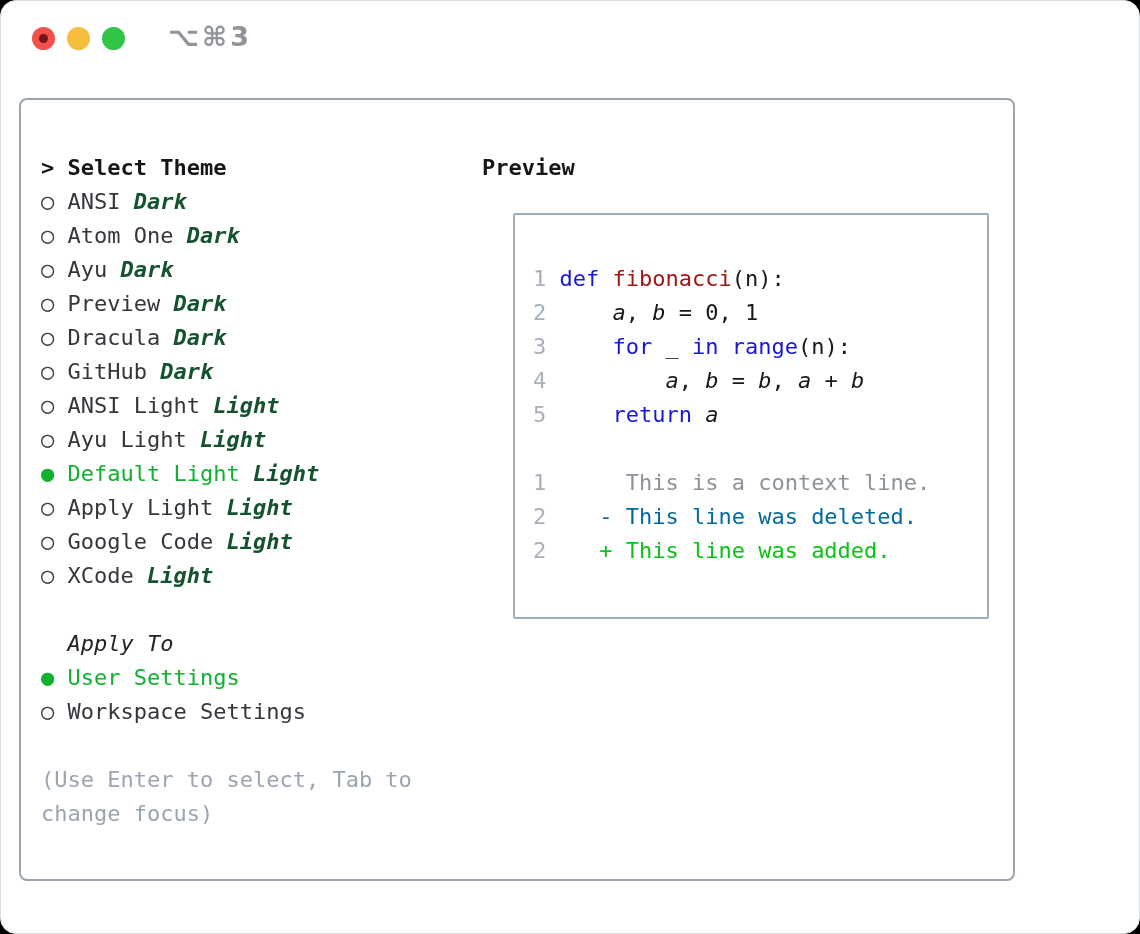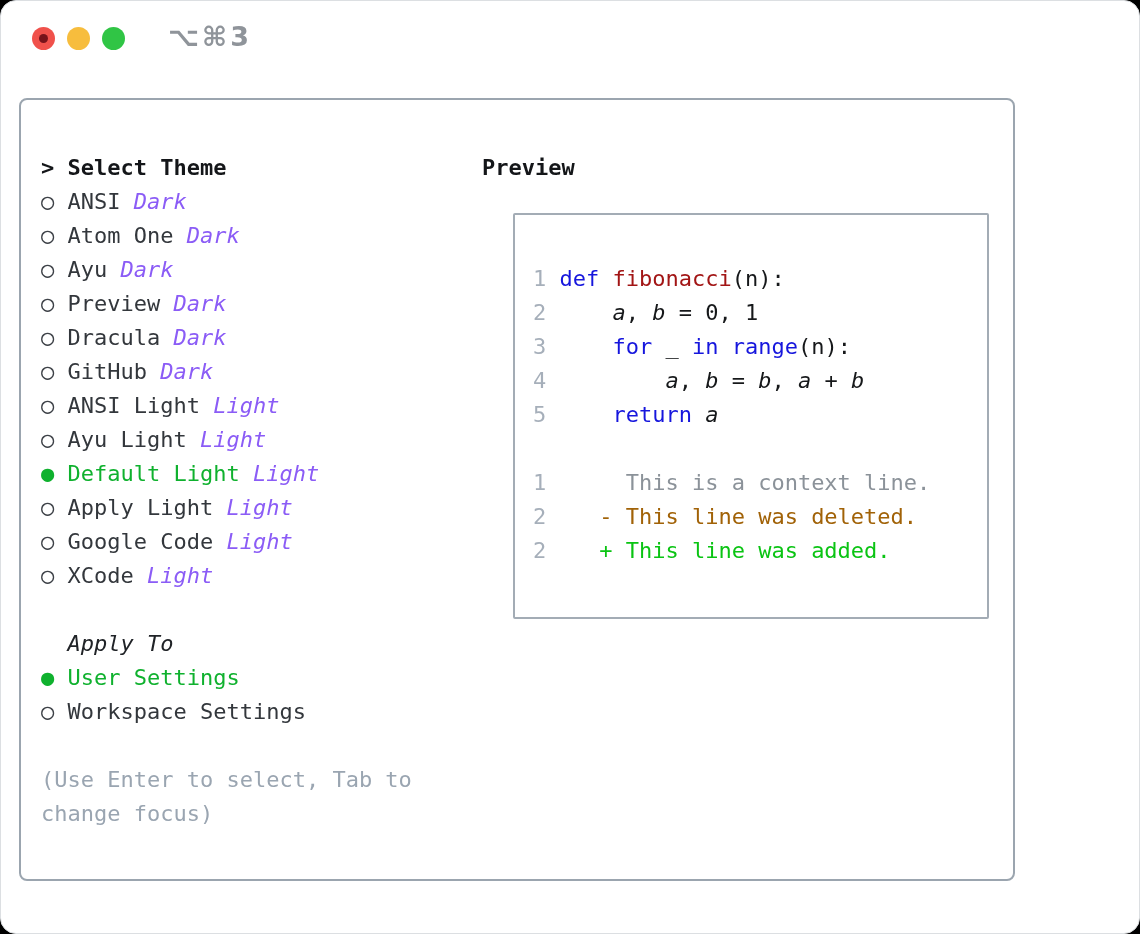--- a/index.html
+++ b/index.html
@@ -10,37 +10,37 @@
   .tl-yellow{left:66px;background:#f7bd3d;}
   .tl-green{left:101px;background:#30c545;}
   .win-title{position:absolute;left:167px;top:20px;font-family:"DejaVu Sans",sans-serif;font-weight:bold;font-size:27px;color:#8f949a;letter-spacing:3px;}
   .panel{position:absolute;left:18px;top:97px;width:992px;height:779px;border:2px solid #9ba5af;border-radius:8px;}
   .mono{font-family:"DejaVu Sans Mono","Liberation Mono",monospace;font-size:22px;line-height:34px;}
   .row{white-space:pre;}
   .pfx{display:inline-block;width:2ch;color:#3d4147;}
   .pointer{color:#141619;font-weight:bold;}
   .hdr{color:#141619;font-weight:bold;text-align:right;}
   .nm{color:#33373c;margin-top:43px;}
-  .sfx{color:#8b5cf6;font-style:italic;}
+  .sfx{color:#14532d;font-style:italic;font-weight:bold;}
   .sel{color:#0fb12e;}
   .plain-hdr{color:#202327;font-style:italic;}
   .left-col{position:absolute;left:20px;top:51px;}
   .apply-col{position:absolute;left:20px;top:527px;}
   .hint-col{position:absolute;left:20px;top:663px;color:#9aa5b1;}
   .right-title{position:absolute;left:461px;top:51px;}
   .pbox{position:absolute;left:492px;top:113px;width:472px;height:402px;border:2px solid #a3acb5;border-radius:2px;box-sizing:content-box;padding:0;}
   .pbox-inner{padding:47px 0 0 18px;}
   .crow{white-space:pre;}
   .ln{display:inline-block;width:1ch;text-align:right;margin-right:1ch;color:#a6afba;}
   .tk-pl{color:#16181a;}
   .tk-kw{color:#1616dd;}
   .tk-fn{color:#a21515;}
   .tk-var{color:#16181a;font-style:italic;}
   .tk-ctx{color:#8b9299;}
-  .tk-del{color:#a16207;margin-top:35px;}
+  .tk-del{color:#0369a1;margin-top:35px;}
   .tk-add{color:#0ac413;}
 </style>
 </head>
 <body>
 
 <div class="window">
 
   <div class="tl tl-red"></div>
   <div class="tl tl-yellow"></div>
   <div class="tl tl-green"></div>

